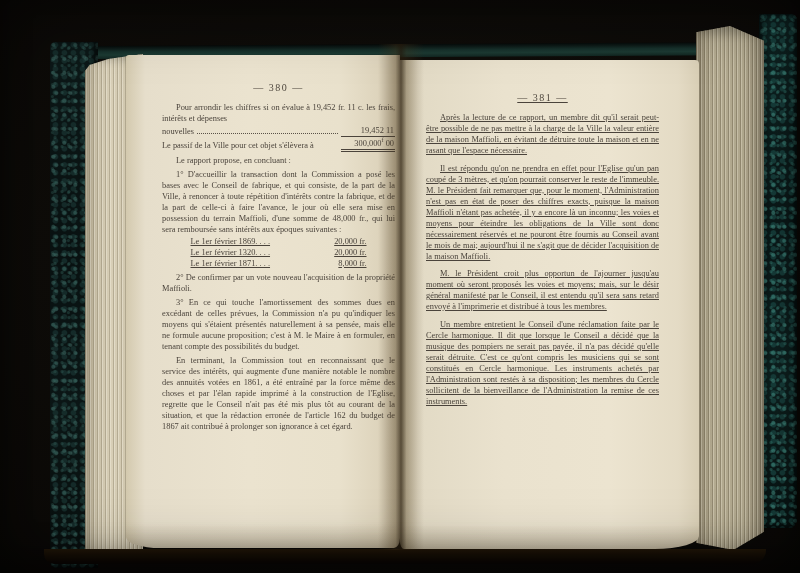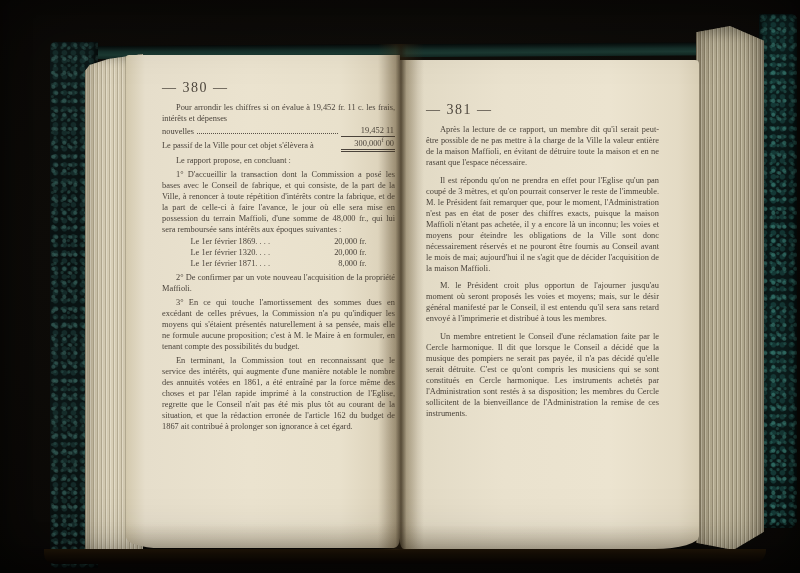--- a/index.html
+++ b/index.html
@@ -63,33 +63,33 @@
       linear-gradient(90deg, #c9bfa2 0%, #e2dac5 6%, #eae2ce 35%, #ece4d0 70%, #e4dbc5 93%, #d9cfb6 100%);}
   .gutter{position:absolute;left:378px;top:44px;width:46px;height:506px;
     background:linear-gradient(90deg, transparent 0%, rgba(70,52,26,.38) 38%, rgba(42,30,14,.72) 50%, rgba(70,52,26,.3) 62%, transparent 100%);}
   .vignette{position:absolute;inset:0;pointer-events:none;
     box-shadow:inset 0 0 70px rgba(0,0,0,.5), inset 0 -18px 30px rgba(0,0,0,.35);}
 
   
   .page-inner{position:absolute;color:#4a433b;font-size:8.4px;line-height:11px;
     text-align:justify;}
   .page-left .page-inner{left:36px;top:27px;width:233px;}
-  .page-right .page-inner{left:26px;top:44px;width:233px;}
-  .pagenum{text-align:left;font-size:14px;letter-spacing:1.5px;margin:0 0 9px 0;color:#4e473e;}
+  .page-right .page-inner{left:26px;top:32px;width:233px;text-decoration:underline;}
+  .pagenum{text-align:center;font-size:10px;letter-spacing:1.5px;margin:0 0 9px 0;color:#4e473e;}
   p.para{margin:3px 0 0 0;text-indent:14px;}
   .page-right p.para{margin-top:6.5px;}
   .ledger-row{display:flex;align-items:center;margin-top:1px;}
   .ledger-row .lbl{white-space:nowrap;}
   .leader{flex:1;border-bottom:1.4px dotted #5a5248;margin:0 3px 2px 3px;height:7px;}
   .amt{white-space:nowrap;min-width:52px;text-align:right;padding:0 1px;}
   .amt-rule{border-bottom:1px solid #4a433b;}
   .amt-double{border-bottom:3px double #4a433b;}
   .amt sup{font-size:6px;line-height:0;}
   .spacer{flex:1;}
-  .schedule{width:176px;margin:2px auto 0 auto;}
+  .schedule{width:176px;margin:2px auto 0 auto;text-decoration:underline;}
   .sched-row{display:flex;justify-content:space-between;line-height:10.8px;}
   .sched-amt{min-width:48px;text-align:right;}
 </style>
 </head>
 <body>
 
 <div class="photo">
 
   <div class="cover-top-strip"></div>
   <div class="cover-left marble"></div>

